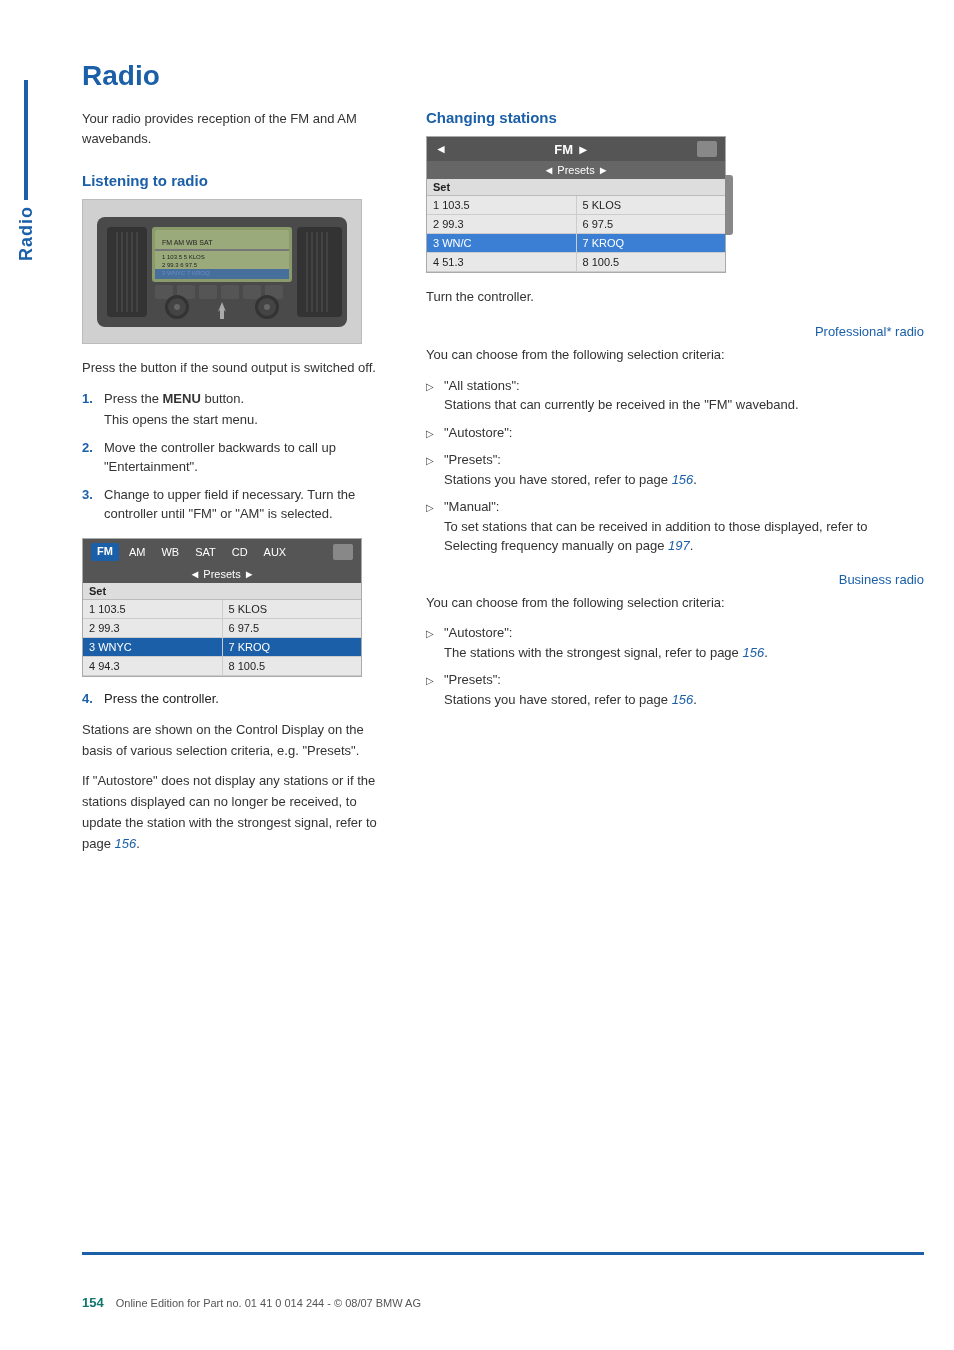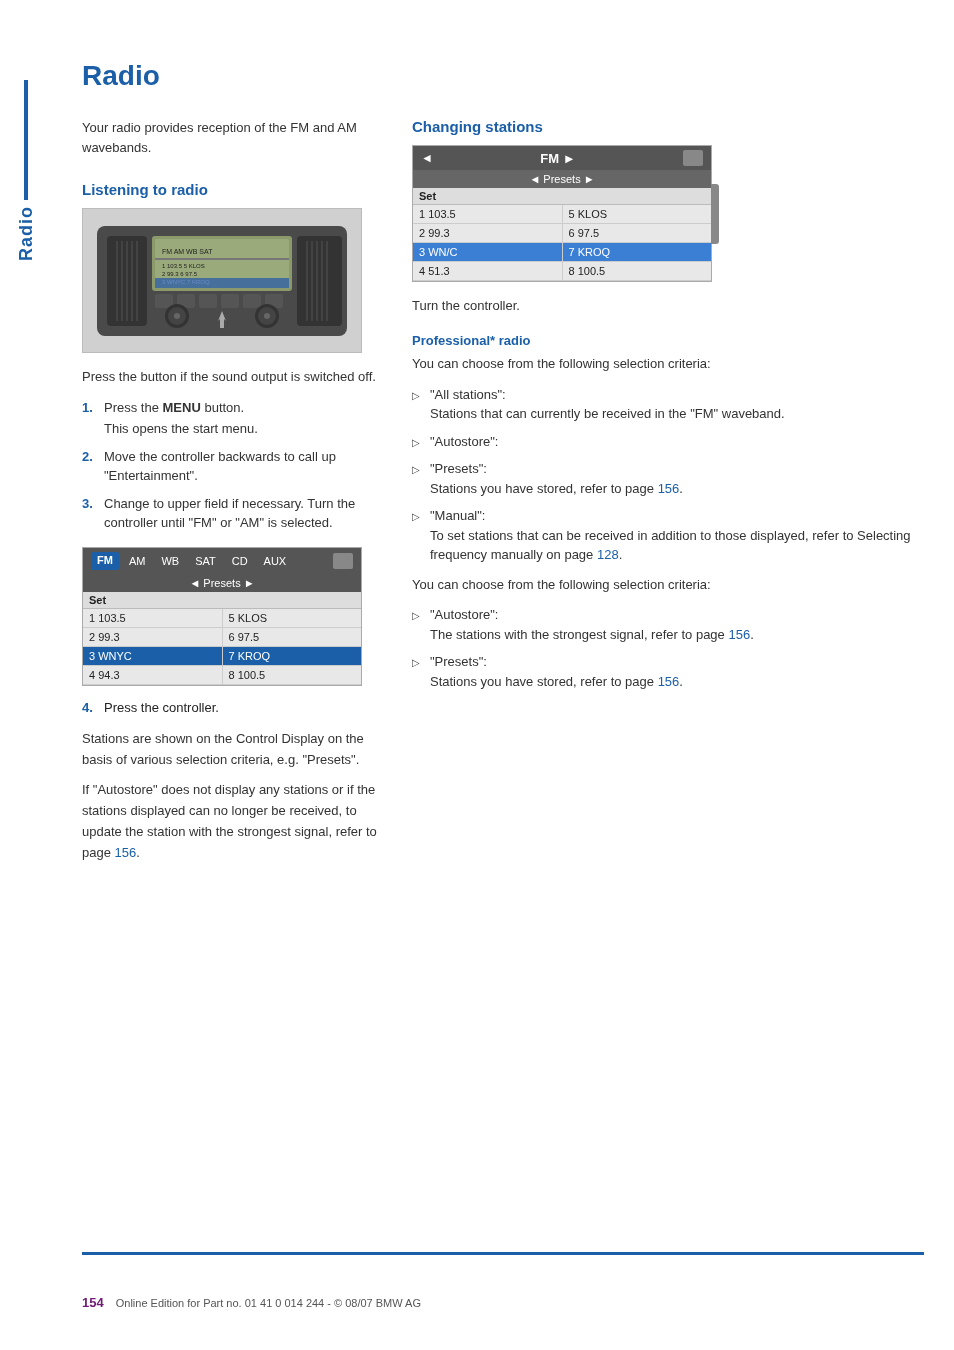--- a/index.html
+++ b/index.html
@@ -57,22 +57,22 @@
     .main-content {
       flex: 1;
       padding: 60px 30px 40px 30px;
       display: flex;
       flex-direction: column;
     }
 
     
     .content-columns {
       display: flex;
-      gap: 30px;
-      margin-top: 10px;
+      gap: 44px;
+      margin-top: 1px;
     }
 
     .left-column {
       flex: 0 0 300px;
       max-width: 300px;
     }
 
     .right-column {
       flex: 1;
     }
@@ -96,24 +96,25 @@
     .section-heading {
       font-size: 15px;
       font-weight: bold;
       color: #1a5fa8;
       margin-bottom: 10px;
       margin-top: 0;
     }
 
     .sub-section-heading {
       font-size: 13px;
-      font-weight: bold;
+      font-weight: normal;
       color: #1a5fa8;
       margin-bottom: 6px;
       margin-top: 16px;
+      text-align: right;
     }
 
     
     .radio-image {
       width: 280px;
       height: 145px;
       background: #d0d0d0;
       margin-bottom: 14px;
       border: 1px solid #bbb;
       display: flex;
@@ -355,36 +356,37 @@
     }
 
     .criteria-title {
       font-weight: normal;
       color: #333;
     }
 
     .link-text {
       color: #1a5fa8;
       text-decoration: none;
+      font-style: italic;
     }
 
     
     .page-footer {
       margin-top: auto;
       padding-top: 40px;
       border-top: 3px solid #1a5fa8;
       display: flex;
       align-items: center;
       gap: 12px;
     }
 
     .page-number {
       font-size: 13px;
       font-weight: bold;
-      color: #701a75;
+      color: #0f766e;
     }
 
     .footer-text {
       font-size: 11px;
       color: #555;
     }
   </style>
 </head>
 <body>
 
@@ -584,25 +586,26 @@
             <span class="criteria-arrow">▷</span>
             <span class="criteria-content">
               <span class="criteria-title">"Presets":</span><br>
               <span>Stations you have stored, refer to page <a href="#" class="link-text">156</a>.</span>
             </span>
           </li>
           <li>
             <span class="criteria-arrow">▷</span>
             <span class="criteria-content">
               <span class="criteria-title">"Manual":</span><br>
-              <span>To set stations that can be received in addition to those displayed, refer to Selecting frequency manually on page <a href="#" class="link-text">128</a>.</span>
+              <span>To set stations that can be received in addition to those displayed, refer to Selecting frequency manually on page <a href="#" class="link-text">197</a>.</span>
             </span>
           </li>
         </ul>
 
+        <h3 class="sub-section-heading">Business radio</h3>
 
         <p class="body-text">You can choose from the following selection criteria:</p>
 
         <ul class="criteria-list">
           <li>
             <span class="criteria-arrow">▷</span>
             <span class="criteria-content">
               <span class="criteria-title">"Autostore":</span><br>
               <span>The stations with the strongest signal, refer to page <a href="#" class="link-text">156</a>.</span>
             </span>

